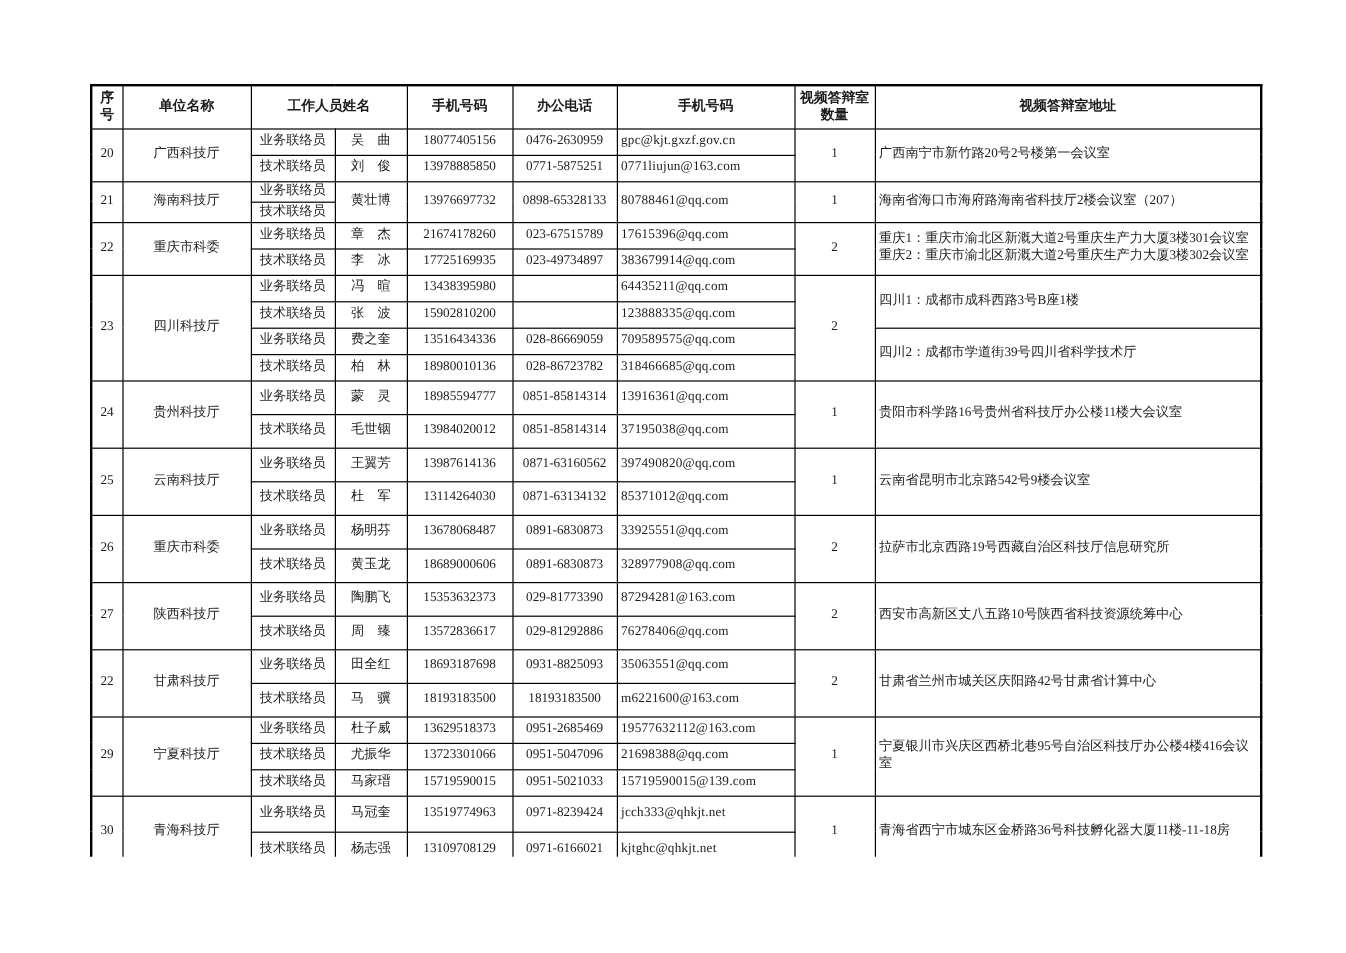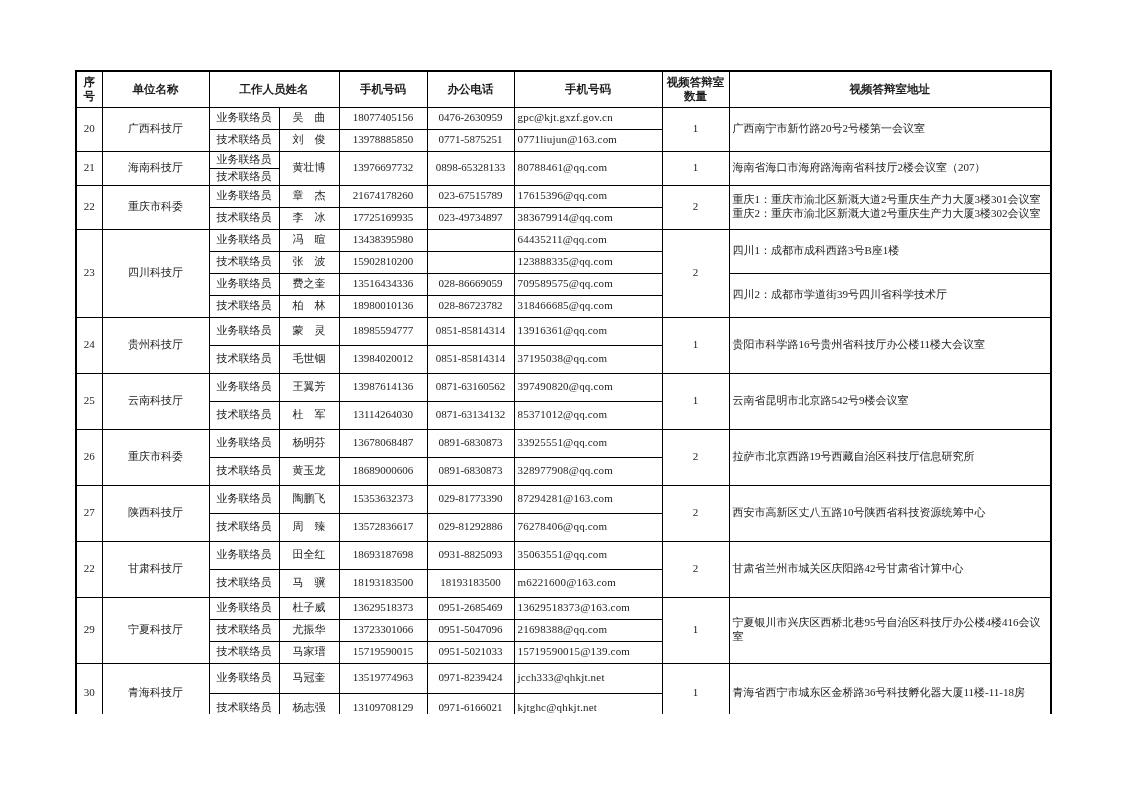--- a/index.html
+++ b/index.html
@@ -251,21 +251,21 @@
       <td class="l em">m6221600@163.com</td>
     </tr>
 
     <tr class="h22">
       <td class="c" rowspan="3">29</td>
       <td class="c" rowspan="3">宁夏科技厅</td>
       <td class="c">业务联络员</td>
       <td class="c">杜子威</td>
       <td class="c">13629518373</td>
       <td class="c">0951-2685469</td>
-      <td class="l em">13629518373@163.com</td>
+      <td class="l em">19577632112@163.com</td>
       <td class="c" rowspan="3">1</td>
       <td class="l addr" rowspan="3">宁夏银川市兴庆区西桥北巷95号自治区科技厅办公楼4楼416会议室</td>
     </tr>
     <tr class="h22">
       <td class="c">技术联络员</td>
       <td class="c">尤振华</td>
       <td class="c">13723301066</td>
       <td class="c">0951-5047096</td>
       <td class="l em">21698388@qq.com</td>
     </tr>

